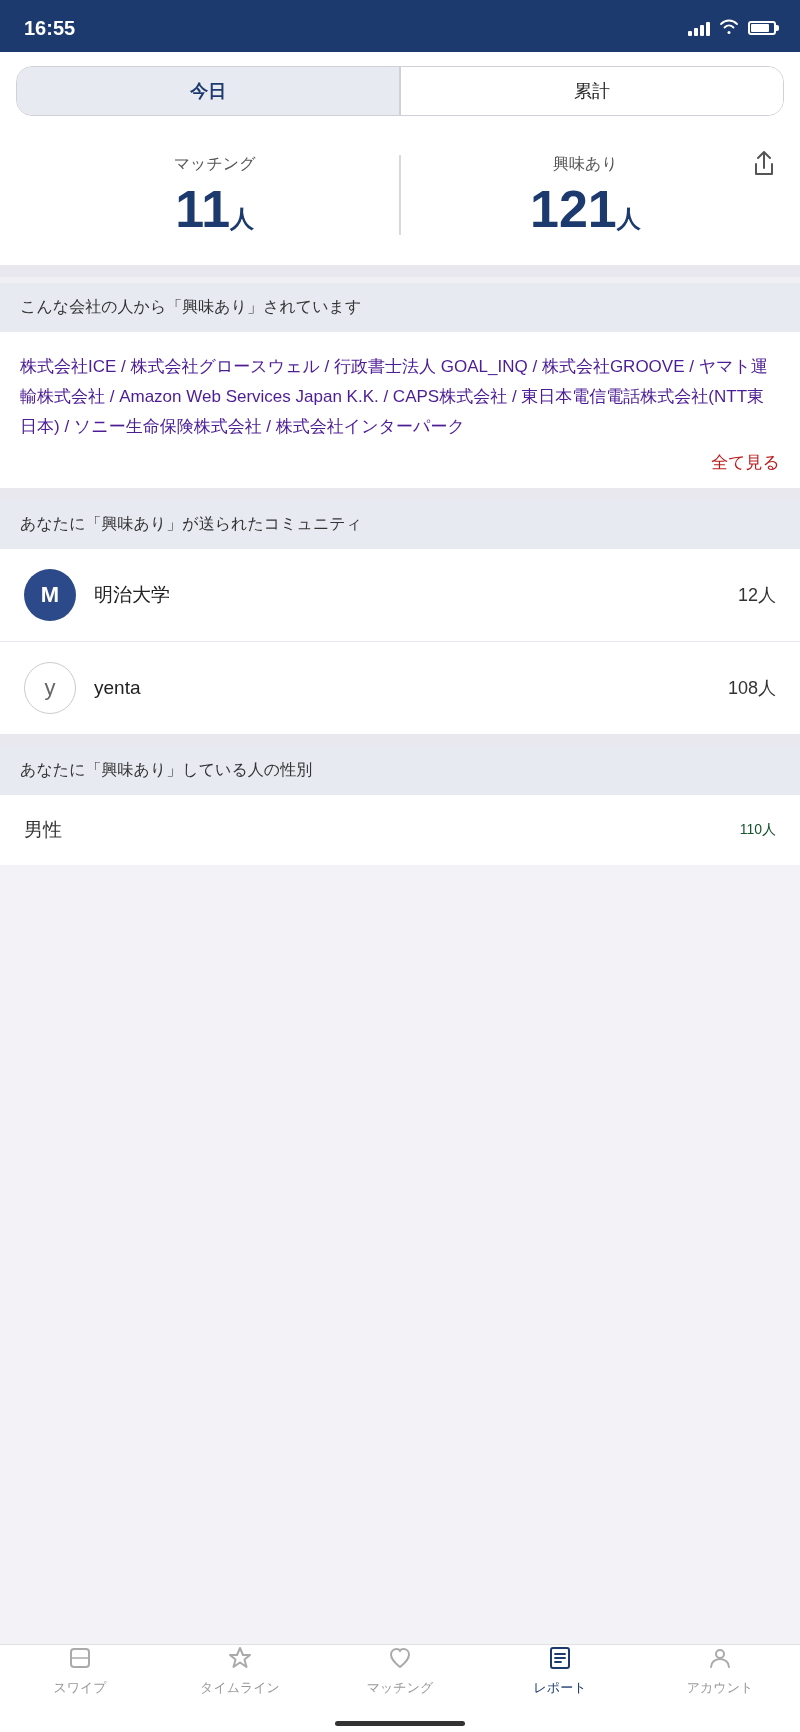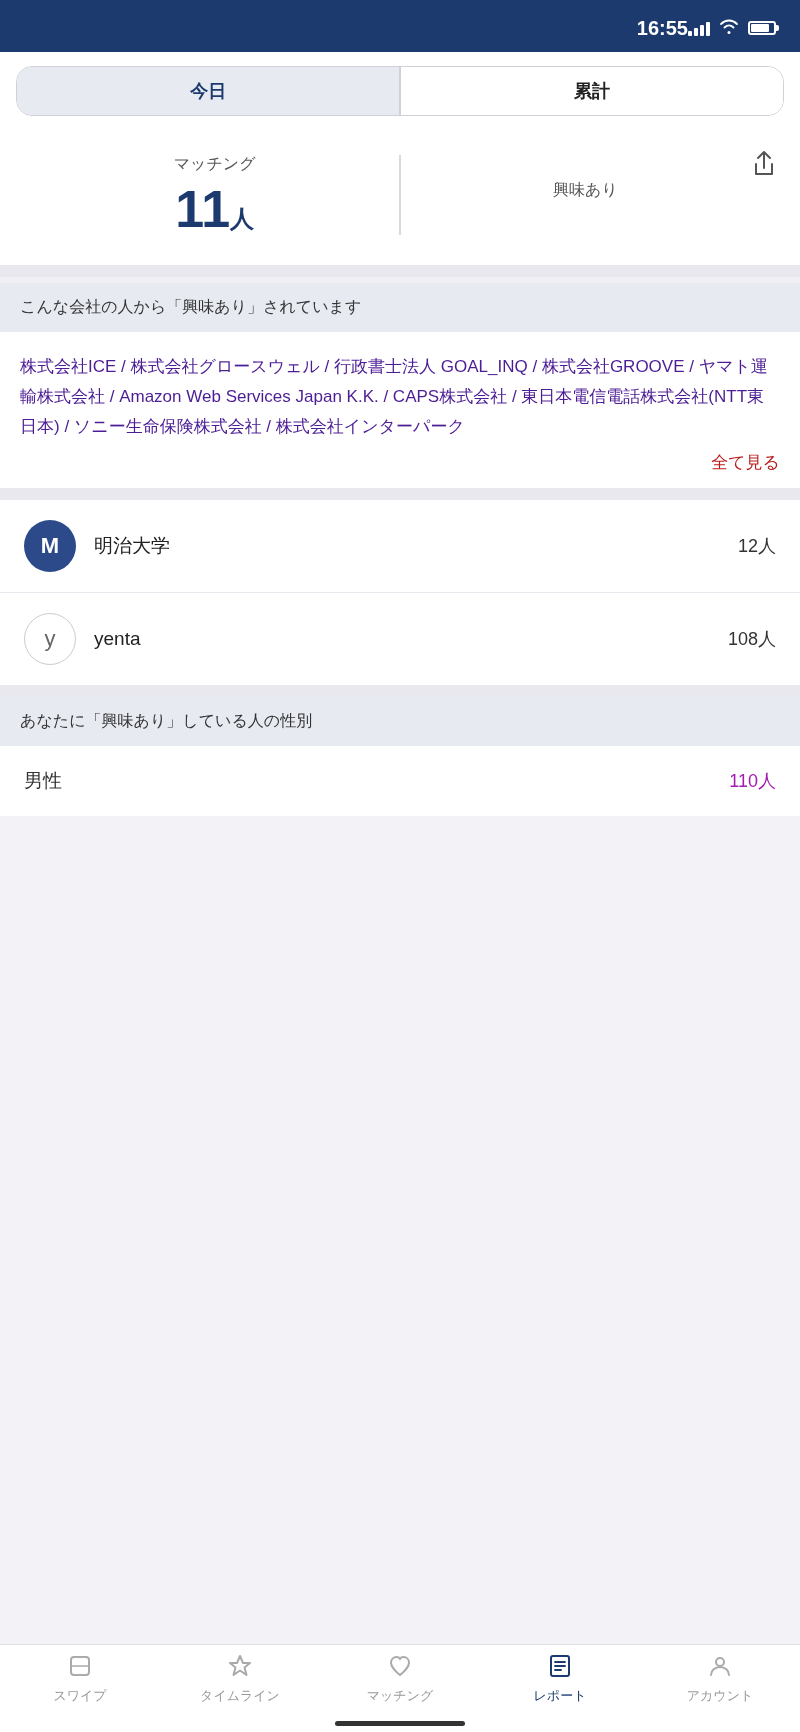--- a/index.html
+++ b/index.html
@@ -10,21 +10,21 @@
       width: 800px;
       min-height: 1732px;
       overflow-x: hidden;
     }
 
     
     .status-bar {
       background: #1c3a6e;
       color: white;
       display: flex;
-      justify-content: flex-end;
+      justify-content: space-between;
       align-items: center;
       padding: 14px 24px 10px;
       height: 52px;
     }
     .status-time {
       font-size: 20px;
       font-weight: 600;
     }
     .status-icons {
       display: flex;
@@ -99,21 +99,21 @@
       width: 100%;
       border: 1.5px solid #d0d0d8;
       border-radius: 16px;
       overflow: hidden;
     }
     .tab-btn {
       flex: 1;
       padding: 12px 0;
       text-align: center;
       font-size: 18px;
-      font-weight: 700;
+      font-weight: 400;
       cursor: pointer;
       background: white;
       color: #222;
       border: none;
       outline: none;
     }
     .tab-btn.active {
       background: #e8eaf2;
       color: #1c3a6e;
       font-weight: 600;
@@ -253,43 +253,43 @@
     .gender-row {
       display: flex;
       justify-content: space-between;
       align-items: center;
     }
     .gender-label {
       font-size: 19px;
       color: #333;
     }
     .gender-count {
-      font-size: 18px;
-      color: #a21caf;
+      font-size: 14px;
+      color: #14532d;
       font-weight: 500;
     }
 
     
     .bottom-nav {
       position: fixed;
       bottom: 0;
       left: 0;
       width: 800px;
       background: white;
       border-top: 1px solid #e0e0e0;
       display: flex;
       height: 88px;
       padding-bottom: 20px;
     }
     .nav-item {
       flex: 1;
       display: flex;
       flex-direction: column;
       align-items: center;
-      justify-content: center;
+      justify-content: flex-start;
       gap: 4px;
       cursor: pointer;
       color: #999;
       text-decoration: none;
     }
     .nav-item.active {
       color: #1c3a6e;
     }
     .nav-icon {
       font-size: 24px;
@@ -362,38 +362,42 @@
     <div class="stats-row">
       <div class="stat-item">
         <div class="stat-label">マッチング</div>
         <div>
           <span class="stat-value">11</span><span class="stat-unit">人</span>
         </div>
       </div>
       <div class="stats-divider"></div>
       <div class="stat-item">
         <div class="stat-label">興味あり</div>
+        <div>
+          <span class="stat-value">121</span><span class="stat-unit">人</span>
+        </div>
       </div>
     </div>
   </div>
 
   <div class="section-gap"></div>
   <div class="section-gap" style="height:6px;background:#f0f0f4;"></div>
 
   <div>
     <div class="section-header">こんな会社の人から「興味あり」されています</div>
     <div class="company-list-card">
       <div class="company-list-text">株式会社ICE / 株式会社グロースウェル / 行政書士法人 GOAL_INQ / 株式会社GROOVE / ヤマト運輸株式会社 / Amazon Web Services Japan K.K. / CAPS株式会社 / 東日本電信電話株式会社(NTT東日本) / ソニー生命保険株式会社 / 株式会社インターパーク</div>
       <button class="see-all-btn">全て見る</button>
     </div>
   </div>
 
   <div class="section-gap"></div>
 
   <div>
+    <div class="section-header">あなたに「興味あり」が送られたコミュニティ</div>
     <div class="community-card">
 
       <div class="community-item">
         <div class="community-avatar" style="background:#2c4a8a; font-size:22px;">M</div>
         <div class="community-name">明治大学</div>
         <div class="community-count">12人</div>
       </div>
 
       <div class="community-item">
         <div class="community-avatar" style="background:#ffffff; border:1.5px solid #cccccc; color:#666; font-size:22px; font-weight:400;">y</div>

